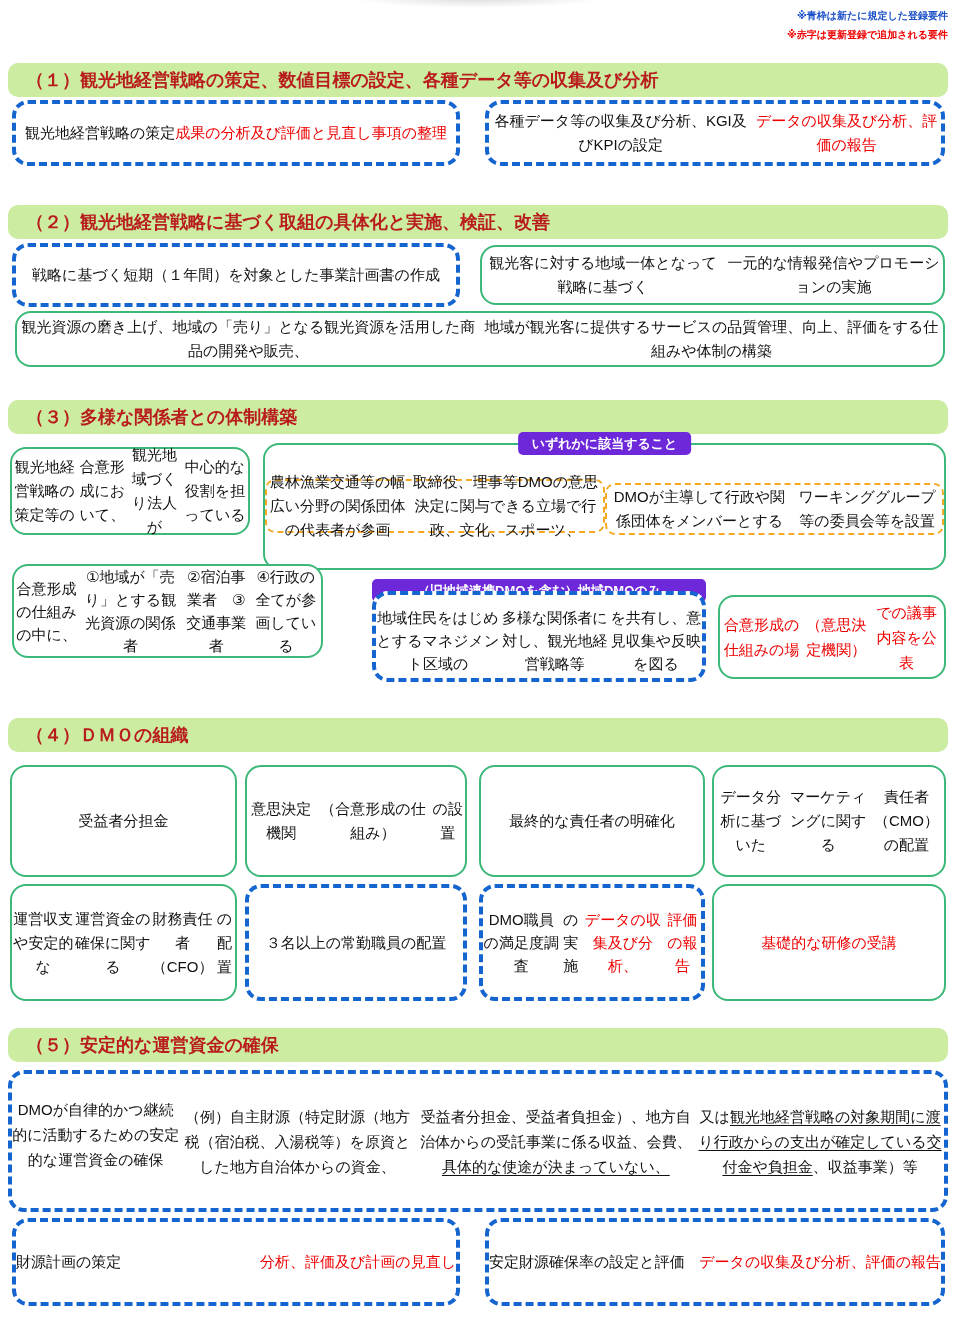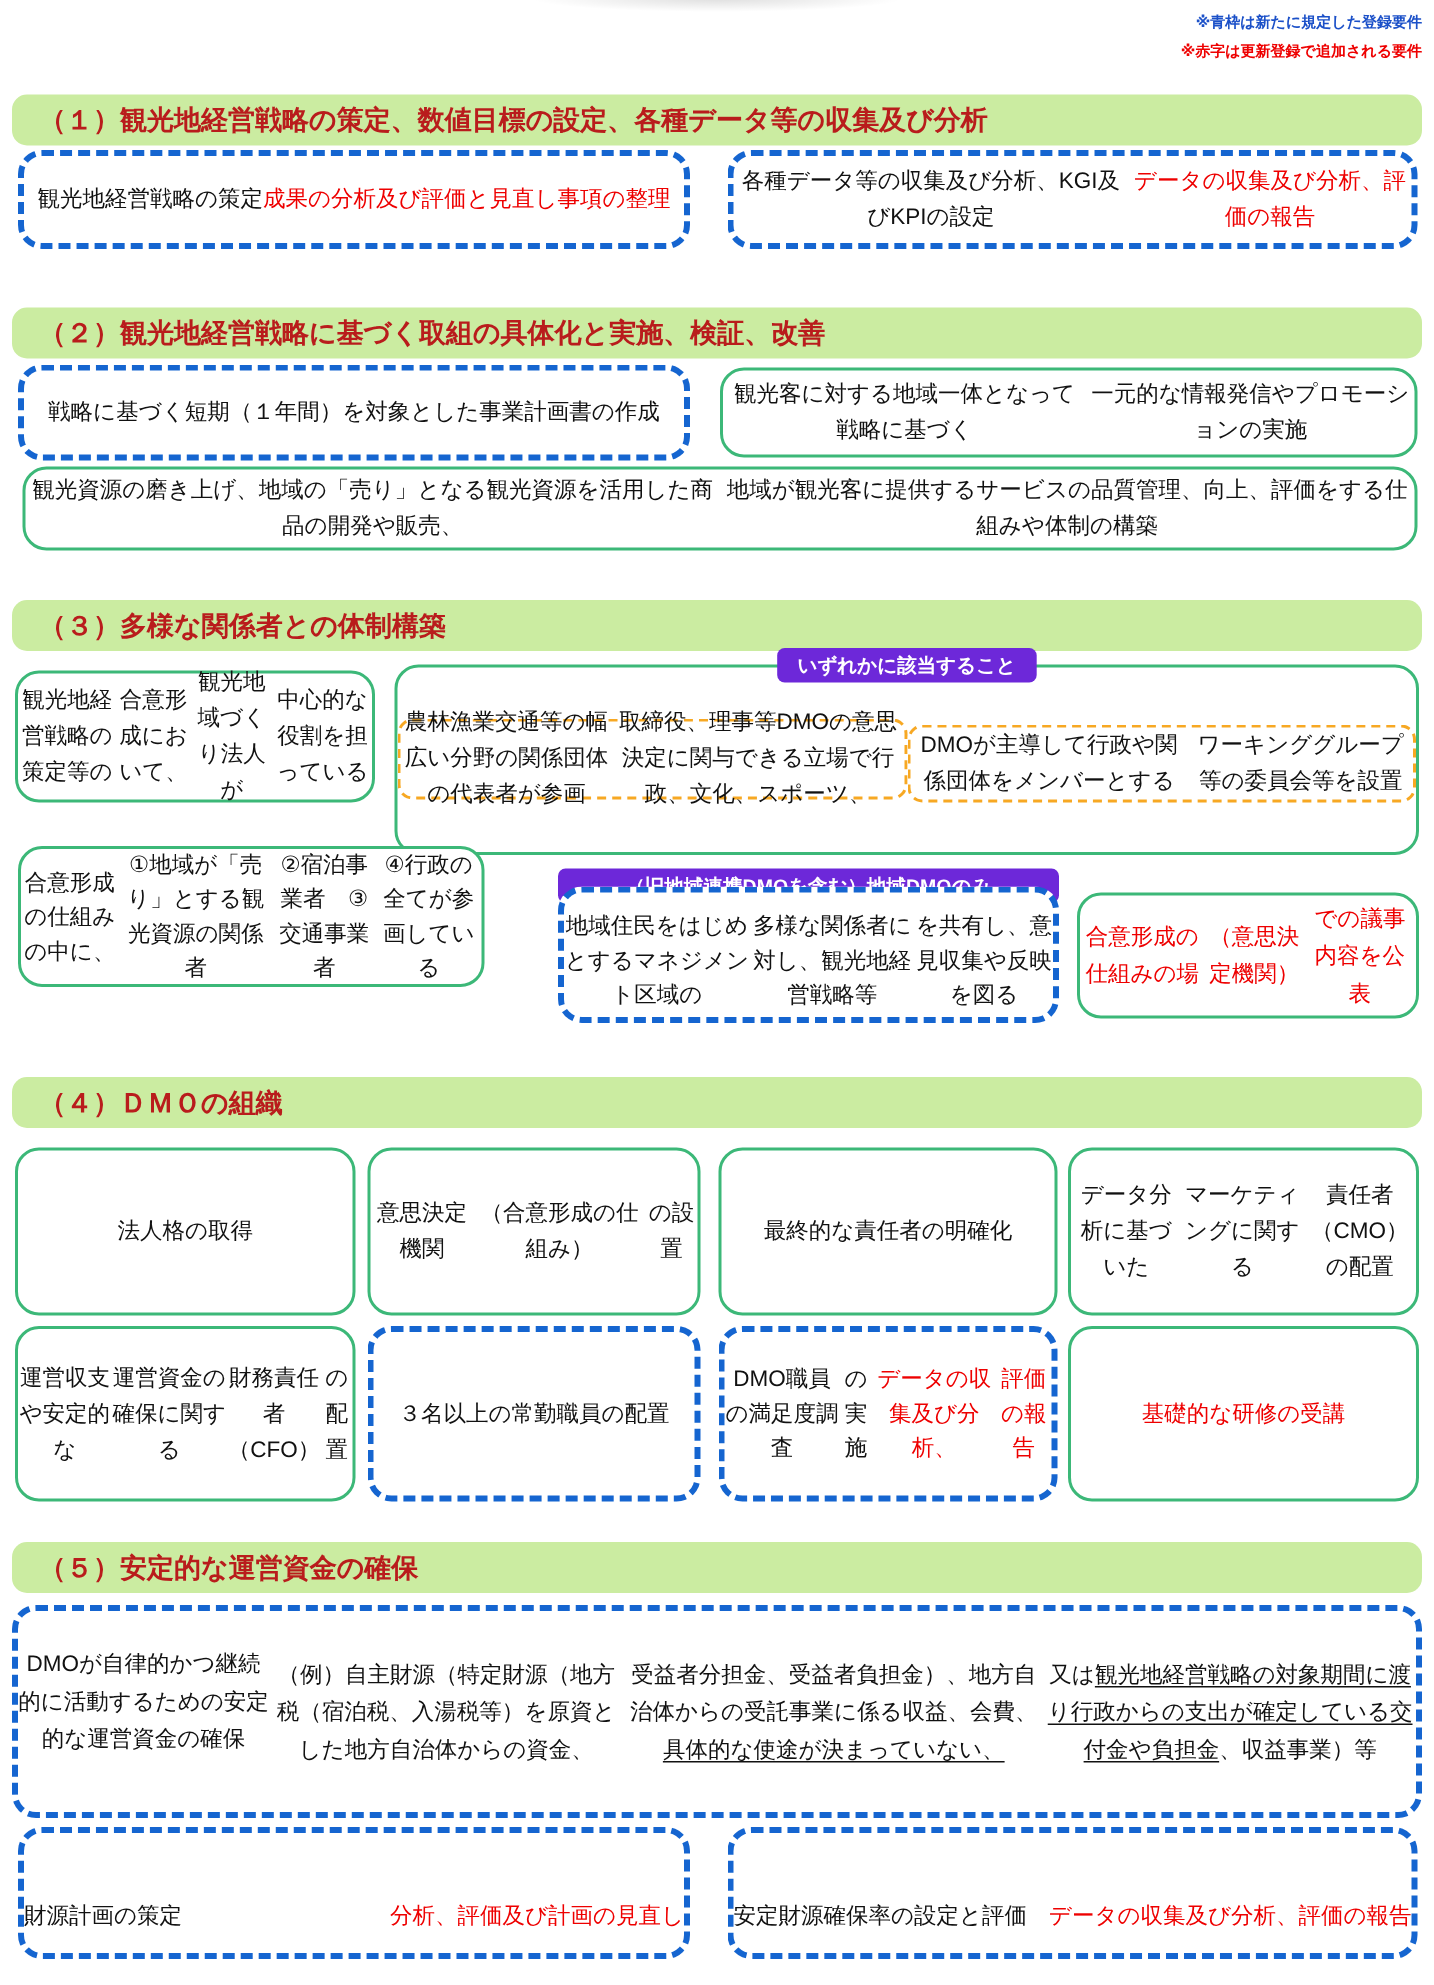--- a/index.html
+++ b/index.html
@@ -64,21 +64,21 @@
     color: #ffffff;
     font-weight: bold;
     font-size: 13px;
     line-height: 17px;
     padding: 3px 14px;
     border-radius: 5px;
     white-space: nowrap;
   }
   .gap8 { height: 8px; }
 
-  .space-between { justify-content: space-between; padding: 12px 0; align-items: flex-end; }
+  .space-between { justify-content: space-between; padding: 12px 0; }
 
   .s3-container { padding-top: 4px; }
   .s3-container .inner-box { width: 667px; }
   .badge-center {
     position: absolute;
     top: -13px; left: 50%;
     transform: translateX(-50%);
   }
   .badge-full {
     position: absolute;
@@ -170,21 +170,21 @@
 
   <div class="abs box green red-text" style="left:718px; top:595px; width:228px; height:84px; line-height:25px;">
     <div>合意形成の仕組みの場</div>
     <div>（意思決定機関）</div>
     <div>での議事内容を公表</div>
   </div>
 
   <div class="abs sec-header" style="left:8px; top:718px; width:940px; height:34px;">（４）ＤＭＯの組織</div>
 
   <div class="abs box green" style="left:10px; top:765px; width:227px; height:112px;">
-    <div>法人格の取得</div>
+    <div>受益者分担金</div>
   </div>
   <div class="abs box green" style="left:245px; top:765px; width:222px; height:112px;">
     <div>意思決定機関</div>
     <div>（合意形成の仕組み）</div>
     <div>の設置</div>
   </div>
   <div class="abs box green" style="left:479px; top:765px; width:226px; height:112px;">
     <div>最終的な責任者の明確化</div>
   </div>
   <div class="abs box green" style="left:712px; top:765px; width:234px; height:112px;">

